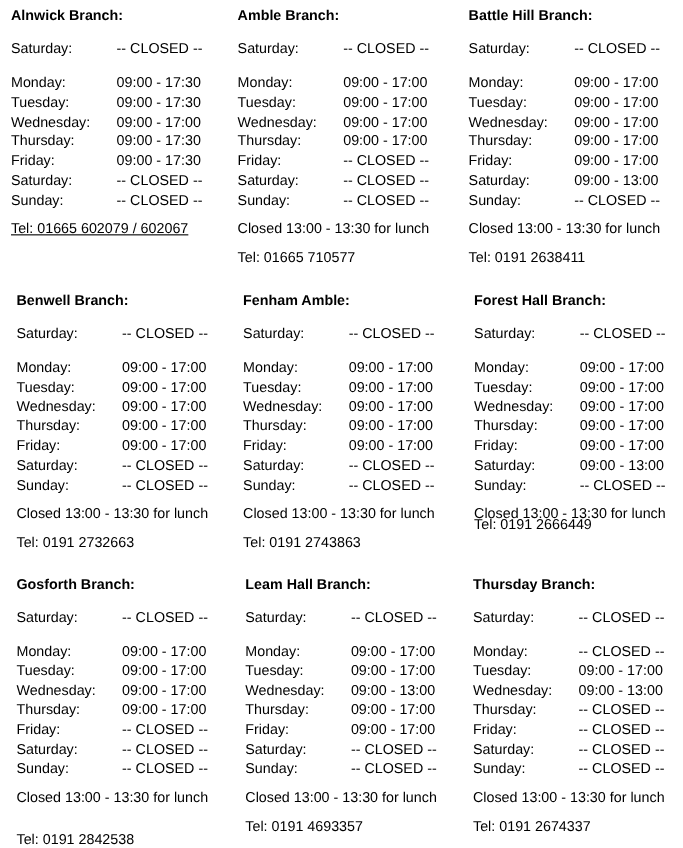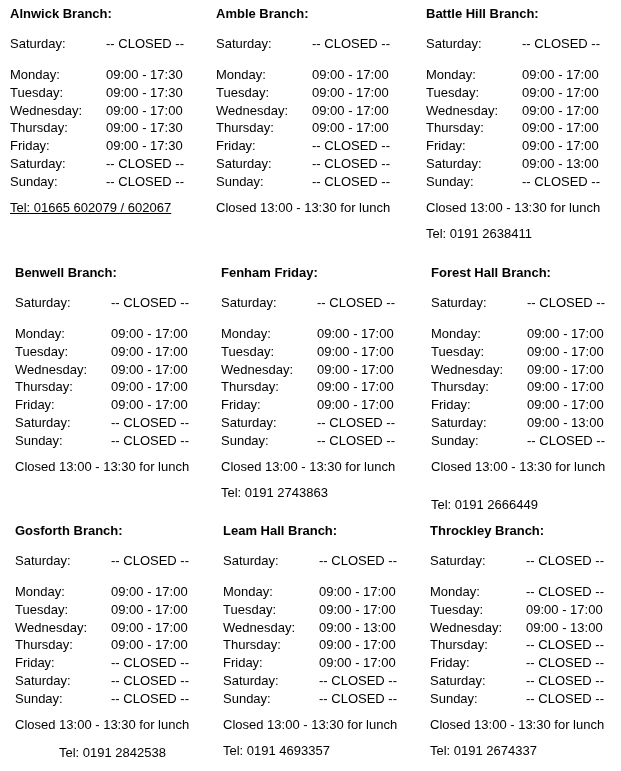--- a/index.html
+++ b/index.html
@@ -80,20 +80,21 @@
       </div>
       <div class="row" style="top: 149px;">
         <span class="day">Saturday:</span>
         <span class="hours">-- CLOSED --</span>
       </div>
       <div class="row" style="top: 166.8px;">
         <span class="day">Sunday:</span>
         <span class="hours">-- CLOSED --</span>
       </div>
       <div class="note" style="top: 193px;">Closed 13:00 - 13:30 for lunch</div>
+      <div class="note" style="top: 219px;">Tel: 01665 710577</div>
     </div>
     <div class="branch" style="left: 426px; top: 6px; height: 250px;">
       <div class="title">Battle Hill Branch:</div>
       <div class="row" style="top: 29px;">
         <span class="day">Saturday:</span>
         <span class="hours">-- CLOSED --</span>
       </div>
       <div class="row" style="top: 60px;">
         <span class="day">Monday:</span>
         <span class="hours">09:00 - 17:00</span>
@@ -153,23 +154,24 @@
       </div>
       <div class="row" style="top: 149px;">
         <span class="day">Saturday:</span>
         <span class="hours">-- CLOSED --</span>
       </div>
       <div class="row" style="top: 166.8px;">
         <span class="day">Sunday:</span>
         <span class="hours">-- CLOSED --</span>
       </div>
       <div class="note" style="top: 193px;">Closed 13:00 - 13:30 for lunch</div>
+      <div class="note" style="top: 219px;">Tel: 0191 2732663</div>
     </div>
     <div class="branch" style="left: 221px; top: 265px; height: 250px;">
-      <div class="title">Fenham Friday:</div>
+      <div class="title">Fenham Amble:</div>
       <div class="row" style="top: 29px;">
         <span class="day">Saturday:</span>
         <span class="hours">-- CLOSED --</span>
       </div>
       <div class="row" style="top: 60px;">
         <span class="day">Monday:</span>
         <span class="hours">09:00 - 17:00</span>
       </div>
       <div class="row" style="top: 77.8px;">
         <span class="day">Tuesday:</span>
@@ -226,21 +228,21 @@
       </div>
       <div class="row" style="top: 149px;">
         <span class="day">Saturday:</span>
         <span class="hours">09:00 - 13:00</span>
       </div>
       <div class="row" style="top: 166.8px;">
         <span class="day">Sunday:</span>
         <span class="hours">-- CLOSED --</span>
       </div>
       <div class="note" style="top: 193px;">Closed 13:00 - 13:30 for lunch</div>
-      <div class="note" style="top: 231px; text-align: right;">Tel: 0191 2666449</div>
+      <div class="note" style="top: 203px; text-align: right;">Tel: 0191 2666449</div>
     </div>
     <div class="branch" style="left: 15px; top: 523px; height: 250px;">
       <div class="title">Gosforth Branch:</div>
       <div class="row" style="top: 29px;">
         <span class="day">Saturday:</span>
         <span class="hours">-- CLOSED --</span>
       </div>
       <div class="row" style="top: 60px;">
         <span class="day">Monday:</span>
         <span class="hours">09:00 - 17:00</span>
@@ -263,21 +265,21 @@
       </div>
       <div class="row" style="top: 149px;">
         <span class="day">Saturday:</span>
         <span class="hours">-- CLOSED --</span>
       </div>
       <div class="row" style="top: 166.8px;">
         <span class="day">Sunday:</span>
         <span class="hours">-- CLOSED --</span>
       </div>
       <div class="note" style="top: 193px;">Closed 13:00 - 13:30 for lunch</div>
-      <div class="note" style="top: 221px; margin-left: 44px;">Tel: 0191 2842538</div>
+      <div class="note" style="top: 231px;">Tel: 0191 2842538</div>
     </div>
     <div class="branch" style="left: 223px; top: 523px; height: 250px;">
       <div class="title">Leam Hall Branch:</div>
       <div class="row" style="top: 29px;">
         <span class="day">Saturday:</span>
         <span class="hours">-- CLOSED --</span>
       </div>
       <div class="row" style="top: 60px;">
         <span class="day">Monday:</span>
         <span class="hours">09:00 - 17:00</span>
@@ -303,21 +305,21 @@
         <span class="hours">-- CLOSED --</span>
       </div>
       <div class="row" style="top: 166.8px;">
         <span class="day">Sunday:</span>
         <span class="hours">-- CLOSED --</span>
       </div>
       <div class="note" style="top: 193px;">Closed 13:00 - 13:30 for lunch</div>
       <div class="note" style="top: 219px;">Tel: 0191 4693357</div>
     </div>
     <div class="branch" style="left: 430px; top: 523px; height: 250px;">
-      <div class="title">Throckley Branch:</div>
+      <div class="title">Thursday Branch:</div>
       <div class="row" style="top: 29px;">
         <span class="day">Saturday:</span>
         <span class="hours">-- CLOSED --</span>
       </div>
       <div class="row" style="top: 60px;">
         <span class="day">Monday:</span>
         <span class="hours">-- CLOSED --</span>
       </div>
       <div class="row" style="top: 77.8px;">
         <span class="day">Tuesday:</span>

